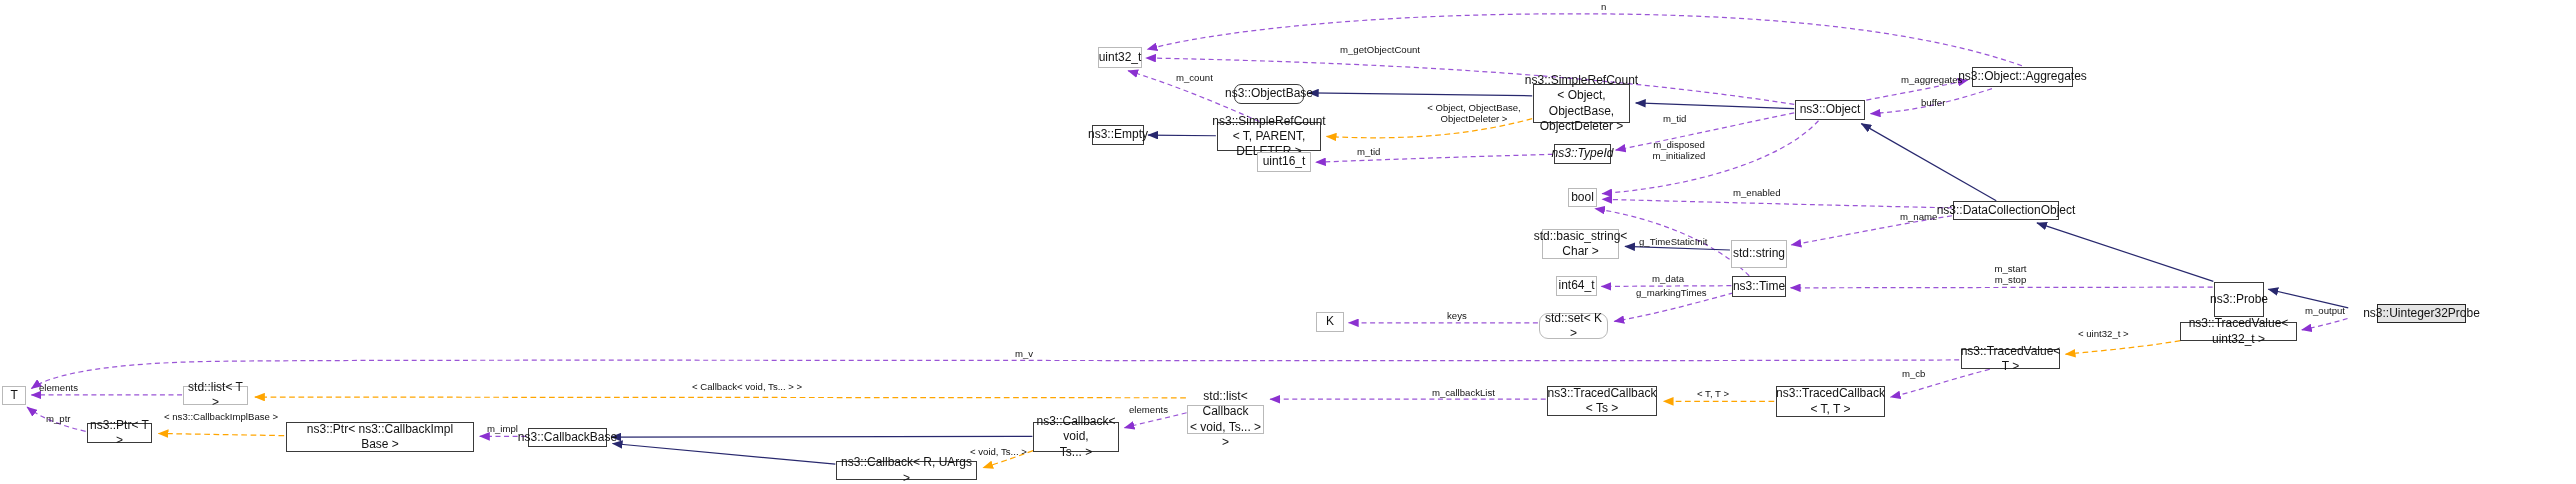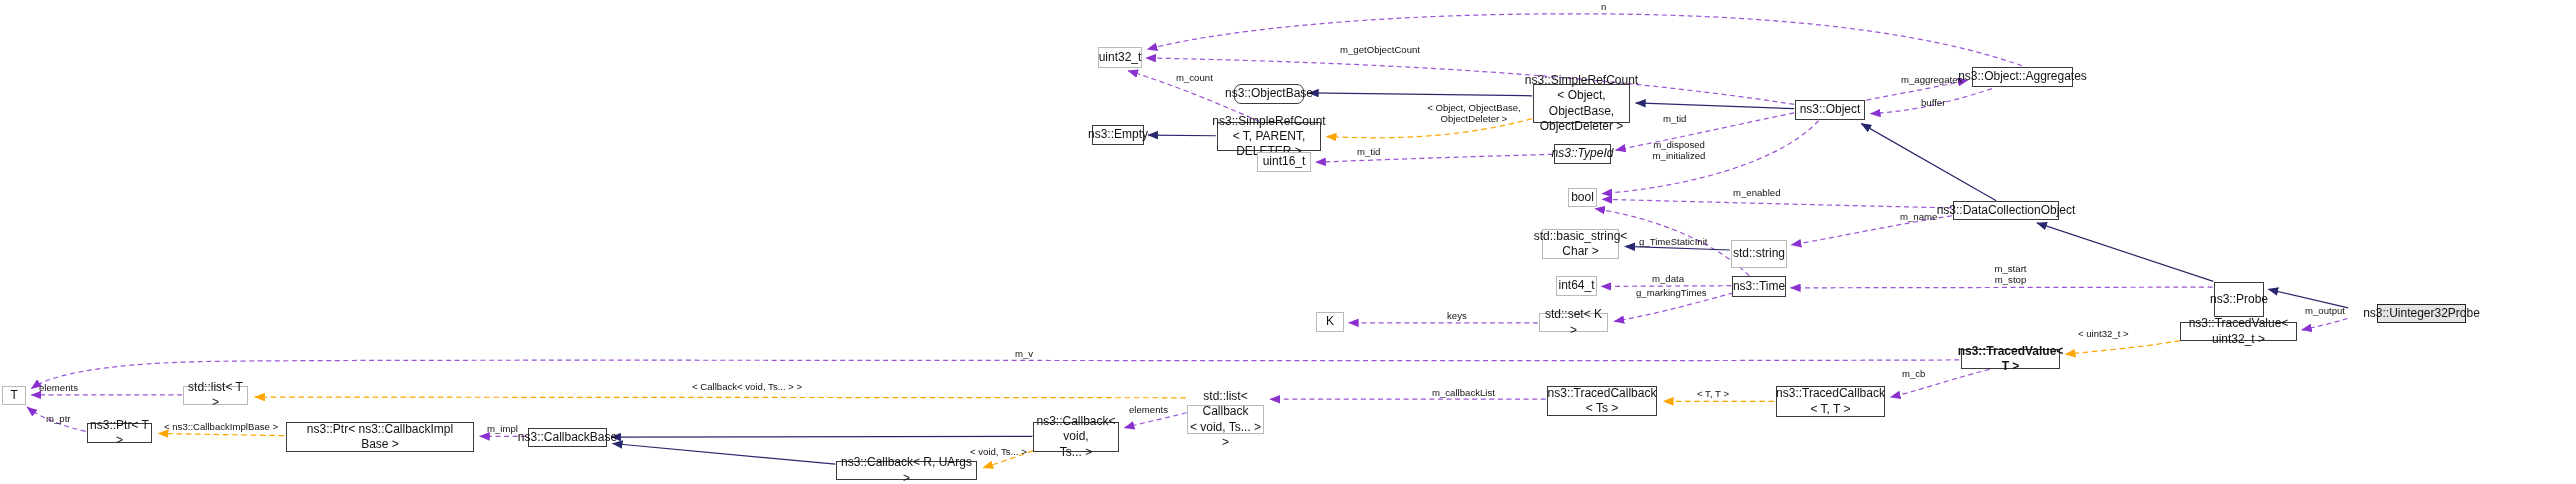--- a/index.html
+++ b/index.html
@@ -93,24 +93,24 @@
       <div class="node class" style="left: 1554px; top: 144px; width: 57px; height: 20px; font-style: italic;">ns3::TypeId</div>
       <div class="node type" style="left: 1568px; top: 188px; width: 29px; height: 19px;">bool</div>
       <div class="node type" style="left: 1542px; top: 229px; width: 77px; height: 30px;">std::basic_string&lt;
 Char &gt;</div>
       <div class="node type" style="left: 1731px; top: 240px; width: 56px; height: 28px;">std::string</div>
       <div class="node class" style="left: 1953px; top: 201px; width: 106px; height: 19px;">ns3::DataCollectionObject</div>
       <div class="node type" style="left: 1556px; top: 276px; width: 41px; height: 20px;">int64_t</div>
       <div class="node class" style="left: 1732px; top: 276px; width: 54px; height: 21px;">ns3::Time</div>
       <div class="node class" style="left: 2214px; top: 282px; width: 50px; height: 35px;">ns3::Probe</div>
       <div class="node type" style="left: 1316px; top: 312px; width: 28px; height: 20px;">K</div>
-      <div class="node type" style="left: 1539px; top: 313px; width: 69px; height: 19px;">std::set&lt; K &gt;</div>
+      <div class="node type" style="left: 1539px; top: 313px; width: 69px; height: 26px; border-radius: 9px;">std::set&lt; K &gt;</div>
       <div class="node class" style="left: 2180px; top: 322px; width: 117px; height: 19px;">ns3::TracedValue&lt; uint32_t &gt;</div>
       <div class="node main" style="left: 2349px; top: 304px; width: 89px; height: 19px;">ns3::Uinteger32Probe</div>
-      <div class="node class" style="left: 1961px; top: 349px; width: 99px; height: 20px; font-weight: bold;">ns3::TracedValue&lt; T &gt;</div>
+      <div class="node class" style="left: 1961px; top: 349px; width: 99px; height: 20px;">ns3::TracedValue&lt; T &gt;</div>
       <div class="node type" style="left: 2.1px; top: 386px; width: 24px; height: 18.6px;">T</div>
       <div class="node type" style="left: 183px; top: 386px; width: 65px; height: 18.6px;">std::list&lt; T &gt;</div>
       <div class="node type" style="left: 1187px; top: 405px; width: 77px; height: 29px;">std::list&lt; Callback
 &lt; void, Ts... &gt; &gt;</div>
       <div class="node class" style="left: 1547px; top: 386px; width: 110px; height: 30px;">ns3::TracedCallback
 &lt; Ts &gt;</div>
       <div class="node class" style="left: 1776px; top: 386px; width: 109px; height: 31px;">ns3::TracedCallback
 &lt; T, T &gt;</div>
       <div class="node class" style="left: 87px; top: 423px; width: 65px; height: 20px;">ns3::Ptr&lt; T &gt;</div>
       <div class="node class" style="left: 286px; top: 422px; width: 188px; height: 30px;">ns3::Ptr&lt; ns3::CallbackImpl
@@ -143,18 +143,18 @@
       <div class="elabel" style="left: 2305px; top: 305px;">m_output</div>
       <div class="elabel" style="left: 2078px; top: 328px;">&lt; uint32_t &gt;</div>
       <div class="elabel" style="left: 1015px; top: 348px;">m_v</div>
       <div class="elabel" style="left: 1902px; top: 368px;">m_cb</div>
       <div class="elabel" style="left: 1432px; top: 387px;">m_callbackList</div>
       <div class="elabel" style="left: 1697px; top: 388px;">&lt; T, T &gt;</div>
       <div class="elabel" style="left: 1129px; top: 404px;">elements</div>
       <div class="elabel" style="left: 692px; top: 381px;">&lt; Callback&lt; void, Ts... &gt; &gt;</div>
       <div class="elabel" style="left: 39px; top: 382px;">elements</div>
       <div class="elabel" style="left: 46px; top: 413px;">m_ptr</div>
-      <div class="elabel" style="left: 164px; top: 421px;">&lt; ns3::CallbackImplBase &gt;</div>
+      <div class="elabel" style="left: 164px; top: 411px;">&lt; ns3::CallbackImplBase &gt;</div>
       <div class="elabel" style="left: 487px; top: 423px;">m_impl</div>
       <div class="elabel" style="left: 970px; top: 446px;">&lt; void, Ts... &gt;</div>
     </div>
 </div>
 
 
 </body></html>

